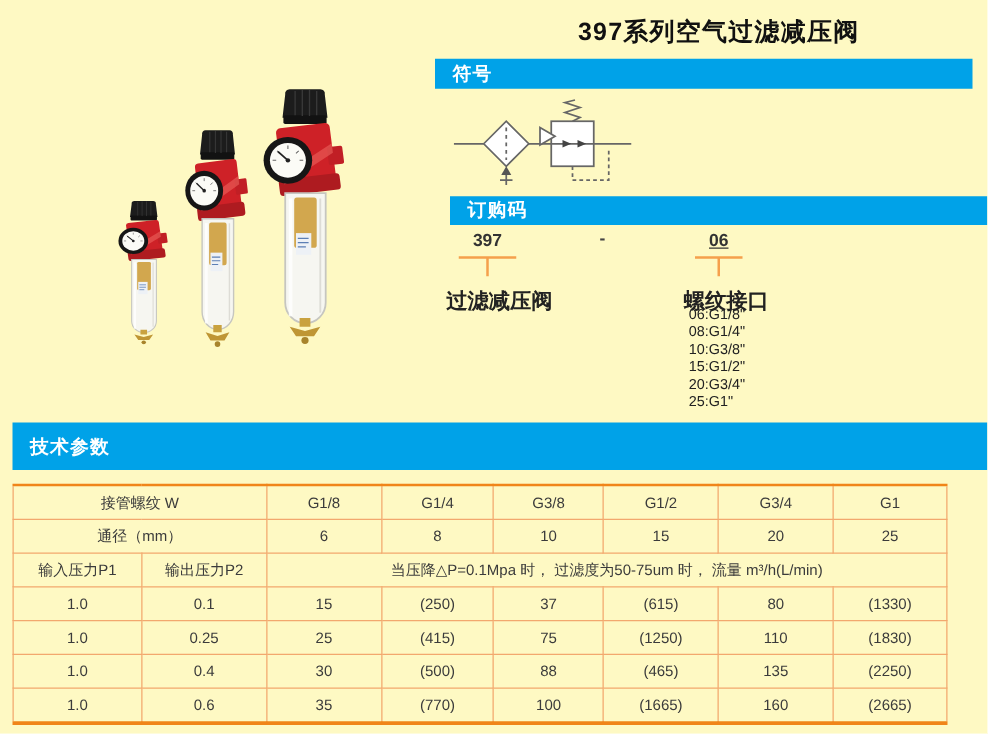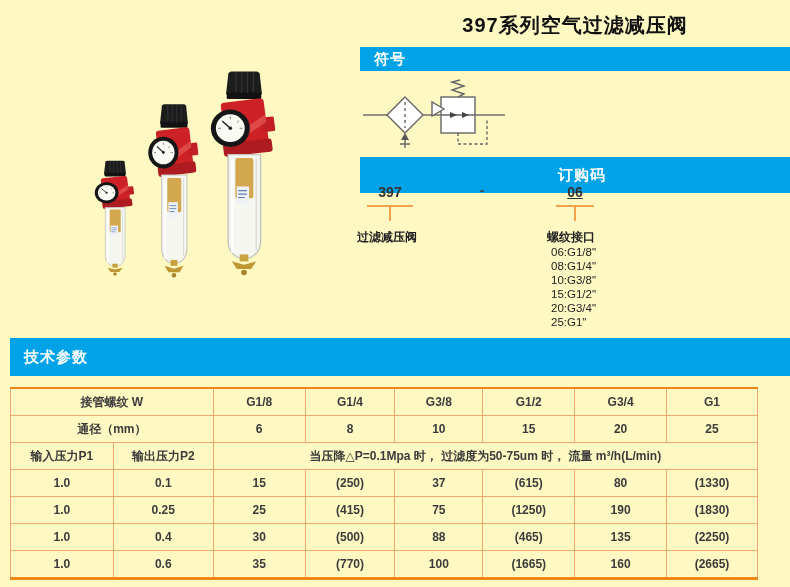--- a/index.html
+++ b/index.html
@@ -6,22 +6,22 @@
   body{font-family:"Liberation Sans","DejaVu Sans",sans-serif;}
   .page{position:relative;width:790px;height:587px;background:#fef9c3;overflow:hidden;}
 
   .title{position:absolute;left:360px;top:12px;width:430px;margin:0;text-align:center;
          font-size:20px;font-weight:bold;color:#111;letter-spacing:1px;}
 
   
   .bar{position:absolute;background:var(--header-blue,#00A2E8);color:#fff;font-weight:bold;
        font-size:15px;box-sizing:border-box;padding-left:14px;display:flex;align-items:center;
        letter-spacing:1px;}
-  .bar-symbol{left:360px;top:47px;width:430px;height:24px;}
-  .bar-order{left:360px;top:157px;width:430px;height:36px;justify-content:center;}
+  .bar-symbol{left:348px;top:47px;width:430px;height:24px;}
+  .bar-order{left:360px;top:157px;width:430px;height:23px;}
   .bar-tech{left:10px;top:338px;width:780px;height:38px;}
 
   
   .unit{position:absolute;}
   .u-small{left:93px;top:160px;width:44px;height:117px;}
   .u-medium{left:146px;top:103px;width:56px;height:177px;}
   .u-large{left:208px;top:70px;width:72px;height:208px;}
 
   
   .symbol-svg{position:absolute;left:363px;top:78px;width:145px;height:72px;}
@@ -29,40 +29,40 @@
   
   .code{position:absolute;font-size:14px;font-weight:bold;color:#333;text-align:center;}
   .code-left{left:360px;top:184px;width:60px;}
   .code-sep{left:472px;top:182px;width:20px;font-weight:bold;color:#444;}
   .code-right{left:545px;top:184px;width:60px;text-decoration:underline;}
   .tick{position:absolute;background:var(--callout-orange,#F5A04C);}
   .tick-left-h{left:367px;top:205px;width:46px;height:2px;}
   .tick-left-v{left:389px;top:206px;width:2px;height:15px;}
   .tick-right-h{left:556px;top:205px;width:38px;height:2px;}
   .tick-right-v{left:574px;top:206px;width:2px;height:15px;}
-  .callout{position:absolute;font-size:12px;font-weight:bold;color:#222;}
+  .callout{position:absolute;font-size:17px;font-weight:bold;color:#222;}
   .callout-left{left:357px;top:229px;}
   .callout-right{left:547px;top:229px;}
   .thread-list{position:absolute;left:551px;top:245px;font-size:11.5px;line-height:14px;color:#222;}
 
   
   .notes{position:absolute;left:16px;top:367px;font-size:12.5px;color:#333;white-space:nowrap;}
   .notes span{display:inline-block;}
   .notes .n0{margin-right:30px;}
   .notes .n1{margin-right:30px;}
   .notes .n2{margin-right:25px;}
   .notes .n3{margin-right:12px;}
 
   
   table.spec{position:absolute;left:10px;top:387px;width:748px;border-collapse:collapse;
              table-layout:fixed;text-align:center;font-size:12px;color:#3b3b3b;
              border-top:2px solid var(--table-orange-thick,#F08519);
              border-bottom:3px solid var(--table-orange-thick,#F08519);}
   table.spec td{border:1px solid var(--table-orange,#F2A86E);height:26px;padding:0 2px;
-                overflow:hidden;white-space:nowrap;font-weight:bold;}
+                overflow:hidden;white-space:nowrap;}
 </style>
 </head>
 <body>
 
 <div class="page">
 
   <h1 class="title">397系列空气过滤减压阀</h1>
 
   <svg width="0" height="0" style="position:absolute" aria-hidden="true">
     <defs>
@@ -212,21 +212,21 @@
           <td>80</td>
           <td>(1330)</td>
         </tr>
         <tr>
           <td>1.0</td>
           <td>0.25</td>
           <td>25</td>
           <td>(415)</td>
           <td>75</td>
           <td>(1250)</td>
-          <td>190</td>
+          <td>110</td>
           <td>(1830)</td>
         </tr>
         <tr>
           <td>1.0</td>
           <td>0.4</td>
           <td>30</td>
           <td>(500)</td>
           <td>88</td>
           <td>(465)</td>
           <td>135</td>

